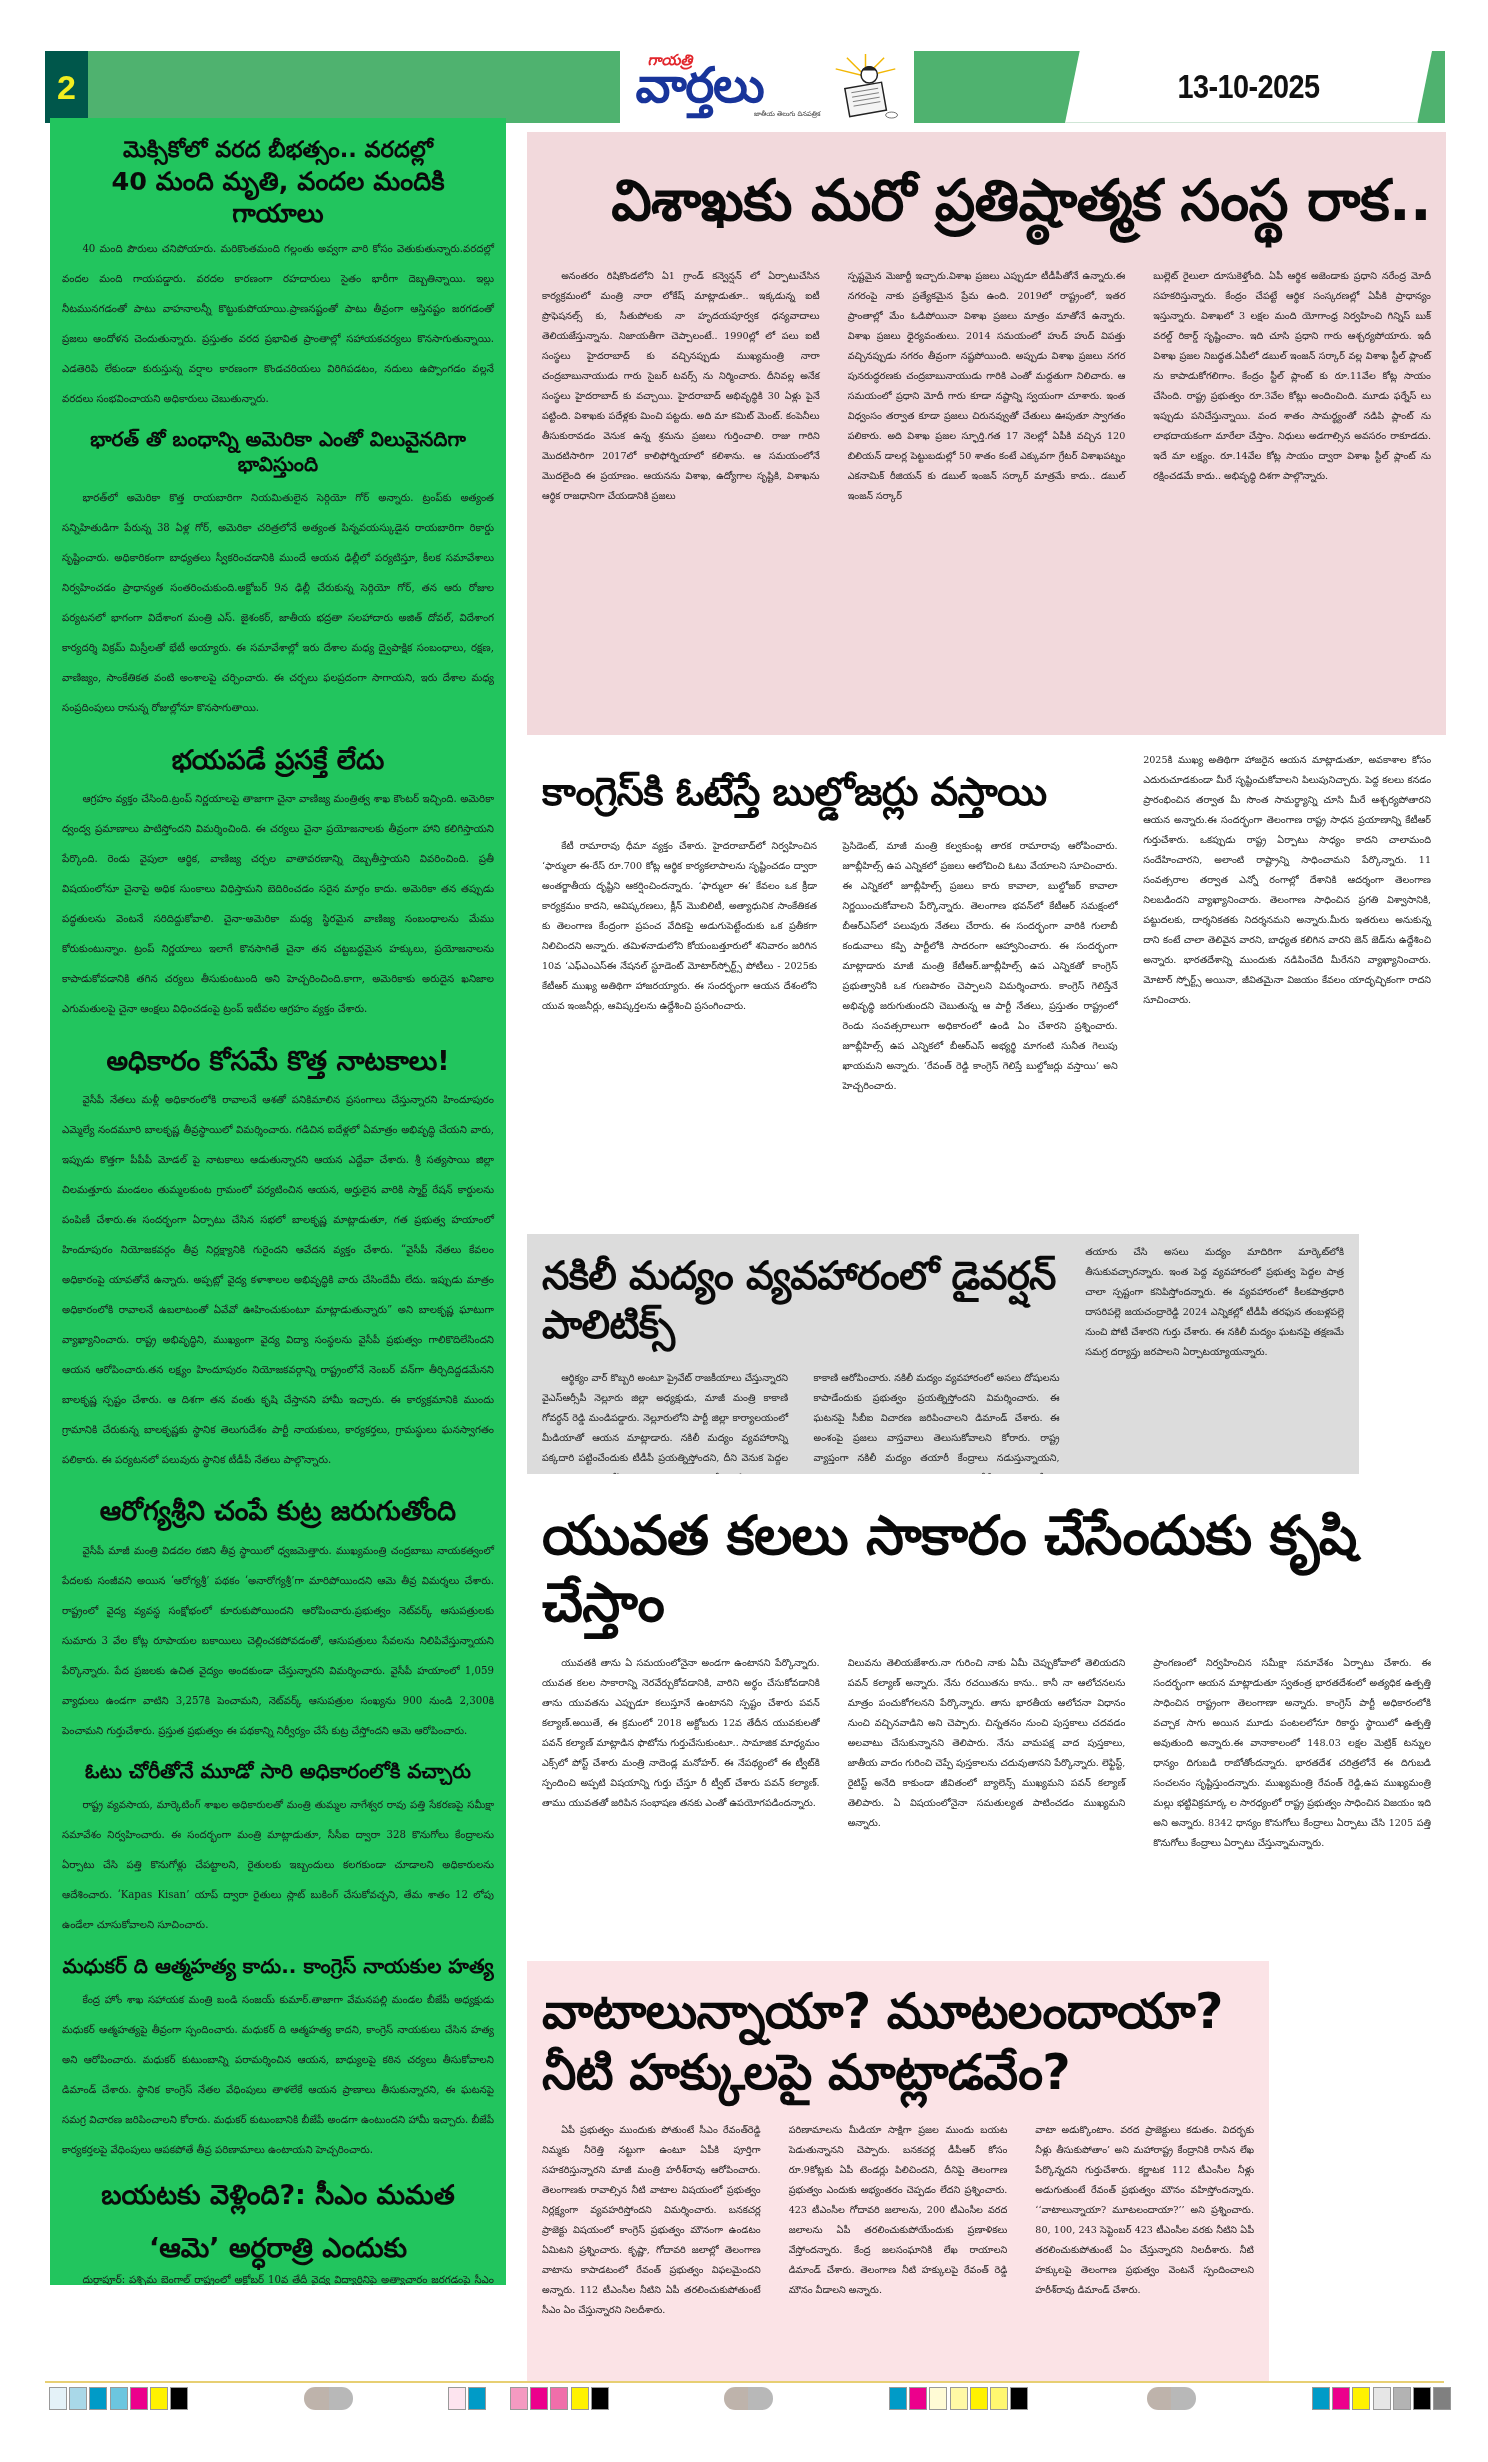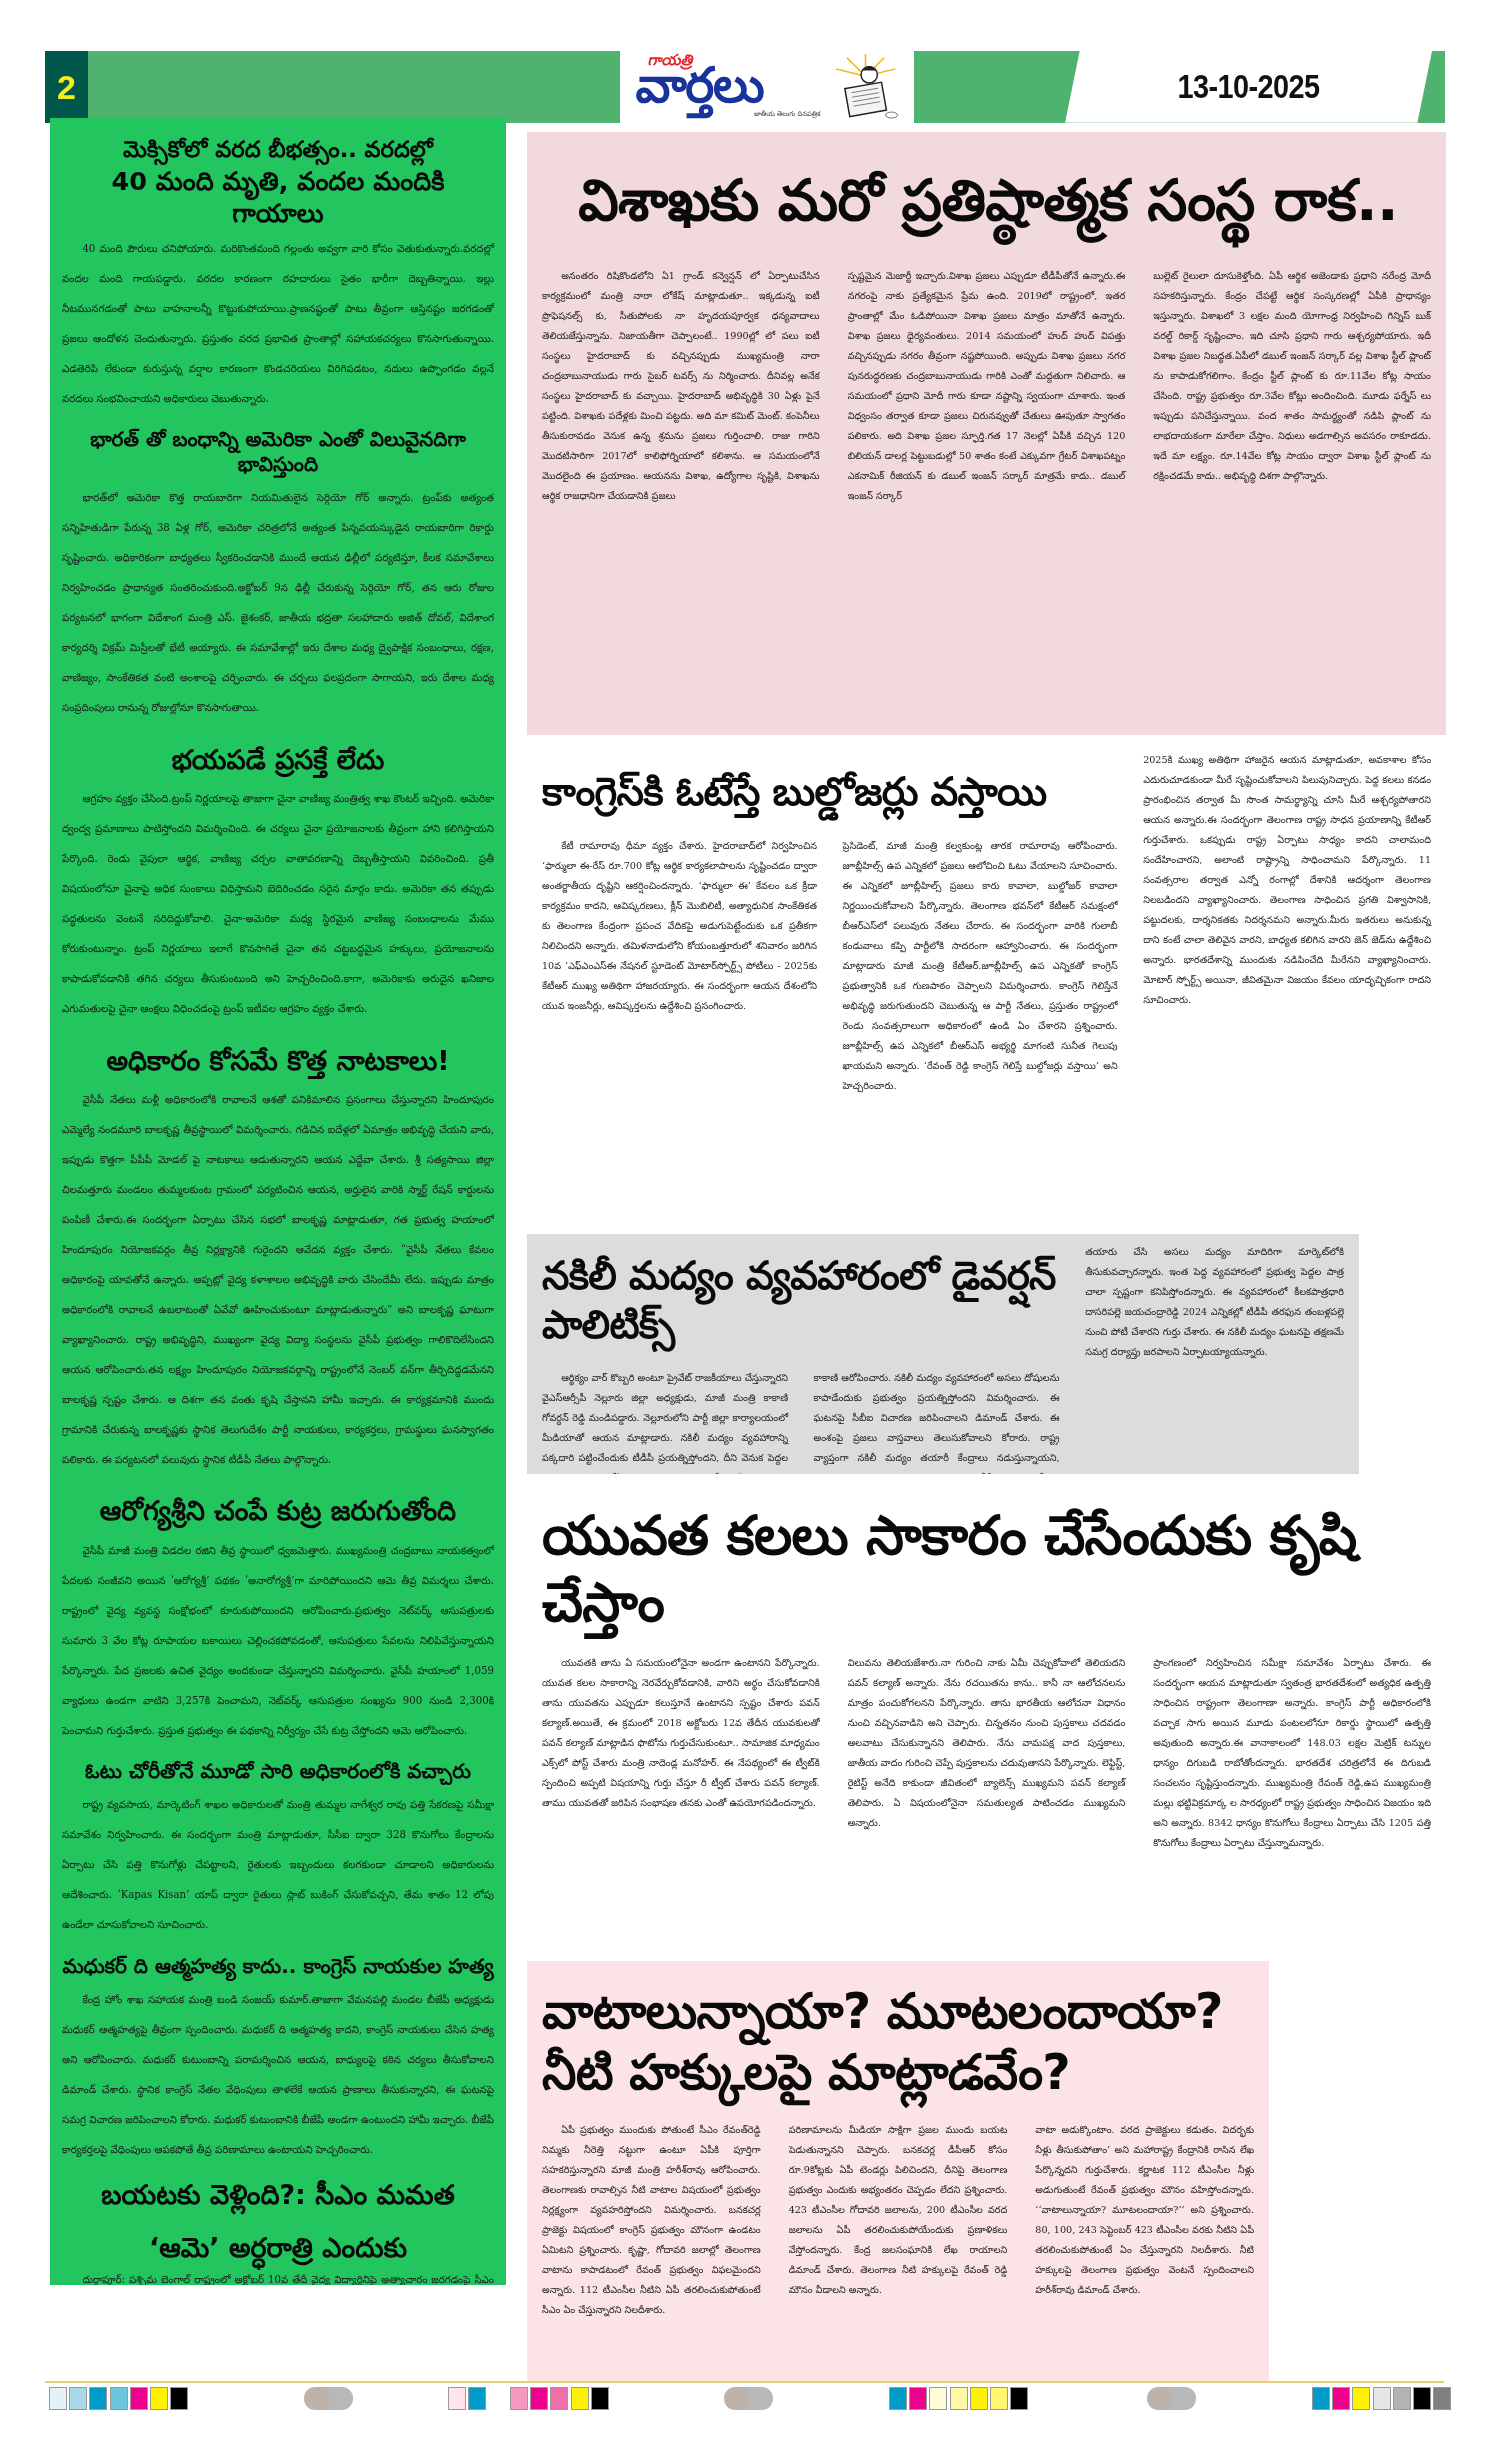--- a/index.html
+++ b/index.html
@@ -34,21 +34,21 @@
   .cols { display: grid; grid-template-columns: 1fr 1fr 1fr; column-gap: 28px; }
   .col-text { font-family: "DejaVu Serif", serif; font-size: 9.6px; line-height: 20px; text-align: justify; color: #1a1a1a; }
   .col-text.indent { text-indent: 2em; }
 
   .l-sec { margin-bottom: 13.5px; }
   .l-head-1 { font-size: 22.5px; margin: 7.5px 0 3px; }
   .l-head-2 { font-size: 25.5px; margin: 0 0 4.5px; }
   .l-sub { font-size: 20px; margin: 13.5px 0 6px; }
   .l-sub-big { font-size: 27px; margin: 19.5px 0 7.5px; }
 
-  .headline-xl { font-size: 57px; text-align: center; letter-spacing: -0.7px; padding: 0 0 0 3px; }
+  .headline-xl { font-size: 57px; text-align: right; letter-spacing: -0.7px; padding: 0 0 0 3px; }
 
   
   .sec-visakha { left: 527px; top: 132px; width: 919px; height: 603px; padding: 18px 15px 7.5px 15px; }
   .sec-visakha .headline-xl { margin: 15px 0 30px; }
   .sec-congress { left: 527px; top: 739px; width: 919px; height: 491px; padding: 6px 15px 0 15px; background: #fff; }
   .sec-nakili { left: 527px; top: 1234px; width: 832px; height: 240px; padding: 7.5px 15px; }
   .sec-youth { left: 527px; top: 1479px; width: 919px; height: 477px; padding: 6px 15px 0 15px; background: #fff; }
   .sec-water { left: 527px; top: 1961px; width: 742px; height: 420px; padding: 13.5px 15px 7.5px 15px; }
 
   .split { display: grid; grid-template-columns: 2fr 1fr; column-gap: 25.5px; }

